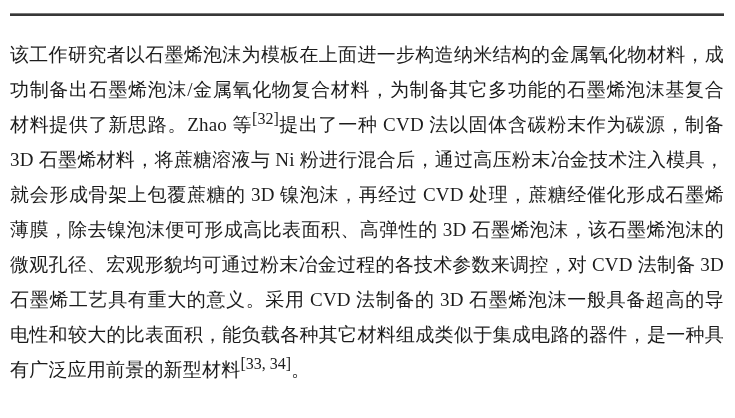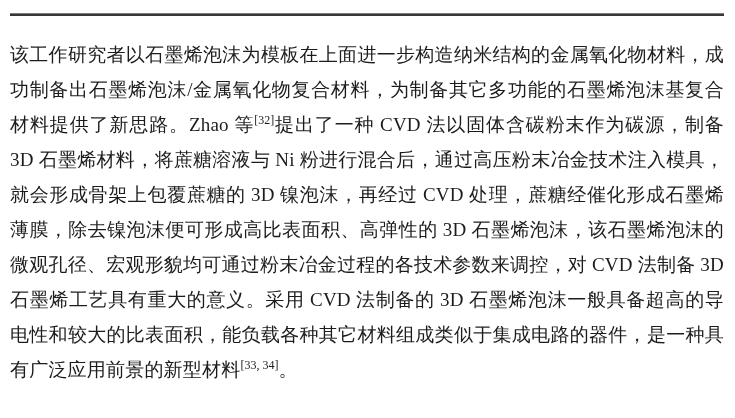--- a/index.html
+++ b/index.html
@@ -30,21 +30,21 @@
     width: 714px;
     margin: 0;
     font-size: 19px;
     line-height: 35px;
     text-align: justify;
     text-justify: inter-ideograph;
     color: var(--text-color, #1c1c1c);
     letter-spacing: 0.2px;
   }
   sup.ref {
-    font-size: 12px;
+    font-size: 16px;
     line-height: 0;
     vertical-align: baseline;
     position: relative;
     top: -7px;
     letter-spacing: 0;
   }
 </style>
 </head>
 <body>
 

